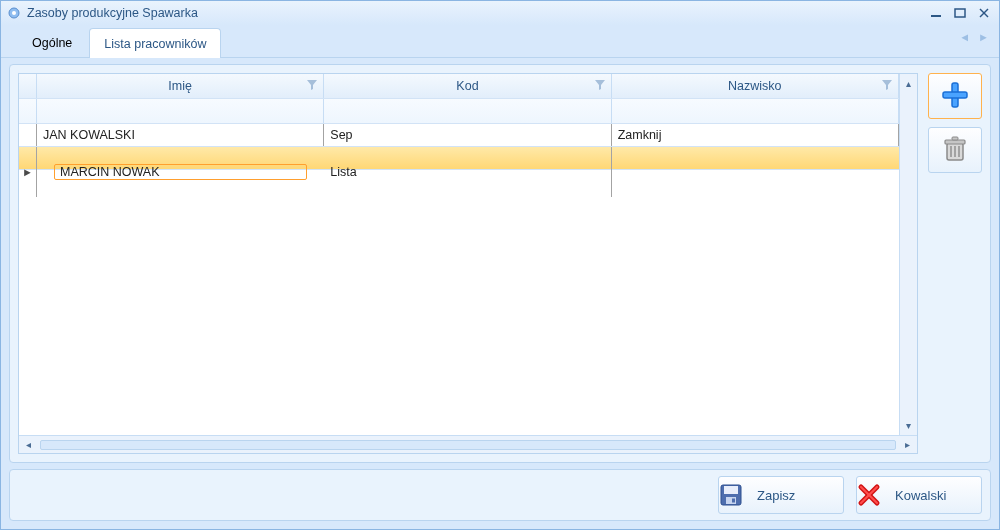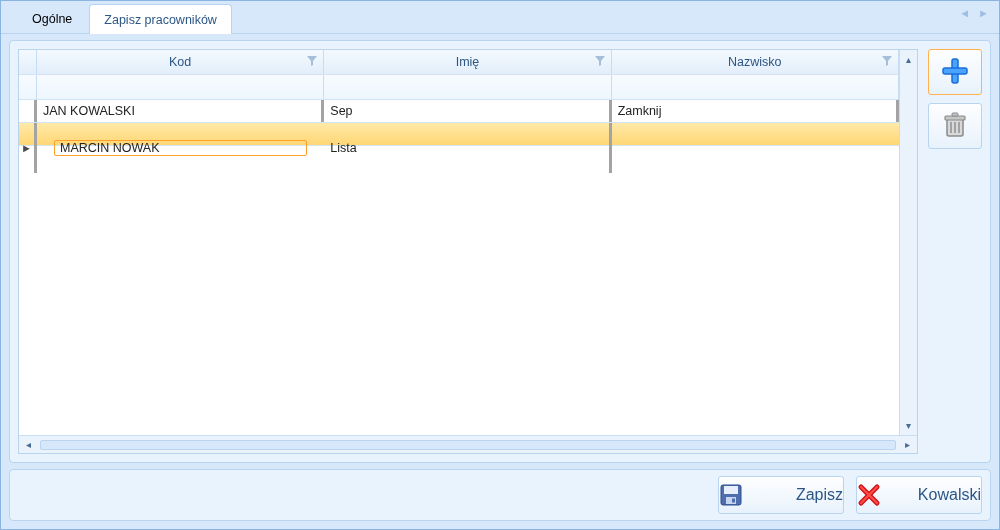--- a/index.html
+++ b/index.html
@@ -69,21 +69,21 @@
   border-right:1px solid #c7ddf4;display:flex;align-items:center;
   padding:0 6px;position:relative;color:#2c5785;font-size:12.5px;
 }
 .grid-head .cell{justify-content:center;}
 .grid-head .cell .funnel{
   position:absolute;right:6px;top:5px;opacity:0.55;cursor:pointer;
 }
 .grid-body{flex:1;overflow:hidden;}
 .grid-row{height:22px;}
 .grid-row .cell{
-  border-right:3px solid #a3a3a3;display:flex;align-items:center;padding:0 6px;
+  border-right:1px solid #a3a3a3;display:flex;align-items:center;padding:0 6px;
   font-size:12.5px;color:#222;
 }
 .grid-row.selected{
   background:linear-gradient(#ffe9a8,#ffd775);
 }
 .grid-row.selected .cell:first-child{color:#4a4a4a;}
 .grid-row.selected .cell.code{
   border:1px solid #ff9f2e;border-radius:2px;margin:17px;padding:0 5px;
 }
 .grid-row .cell:first-child{justify-content:center;color:#888;}
@@ -112,57 +112,82 @@
 }
 .sidebtn.highlight{border-color:#ffb24d;}
 
 .footer{
   height:50px;margin:0 8px 8px 8px;background:#e9f3fd;border:1px solid #b9d4ef;
   border-radius:4px;display:flex;align-items:center;justify-content:flex-end;
   padding:0 8px;gap:12px;
 }
 .footbtn{
   width:124px;height:36px;border:1px solid #b9d4ef;border-radius:3px;
-  background:linear-gradient(#fefeff,#e8f2fc);display:flex;align-items:center;justify-content:space-between;
-  gap:14px;cursor:pointer;color:#2c5785;font-size:16px;
+  background:linear-gradient(#fefeff,#e8f2fc);display:flex;align-items:center;justify-content:flex-start;
+  gap:14px;cursor:pointer;color:#2c5785;font-size:13px;
 }
 .footbtn .icon{display:flex;align-items:center;justify-content:center;}
 </style>
 </head>
 <body>
 
 <div class="window">
 
+  <div class="titlebar">
+    <span class="app-icon">
+      <svg width="14" height="14" viewBox="0 0 14 14">
+        <circle cx="7" cy="7" r="5" fill="#8fbdf0" stroke="#5a8fce" stroke-width="1"></circle>
+        <circle cx="7" cy="7" r="2" fill="#ffffff"></circle>
+      </svg>
+    </span>
+    <span class="title-text">Zasoby produkcyjne Spawarka</span>
+    <span class="win-btn">
+      <svg width="12" height="10">
+          <line x1="1" y1="8" x2="11" y2="8" stroke="#2c5785" stroke-width="2"></line>
+        </svg>
+    </span>
+    <span class="win-btn">
+      <svg width="12" height="10">
+          <rect x="1" y="1" width="10" height="8" fill="none" stroke="#2c5785" stroke-width="1.5"></rect>
+        </svg>
+    </span>
+    <span class="win-btn">
+      <svg width="12" height="10">
+          <line x1="2" y1="1" x2="10" y2="9" stroke="#2c5785" stroke-width="1.5"></line>
+          <line x1="10" y1="1" x2="2" y2="9" stroke="#2c5785" stroke-width="1.5"></line>
+        </svg>
+    </span>
+  </div>
 
   <div class="tabbar">
     <div class="tab"><span>Ogólne</span></div>
-    <div class="tab active"><span>Zapisz pracowników</span></div>
+    <div class="tab active"><span>Lista pracowników</span></div>
     <div class="navarrows">
       <span>◄</span>
       <span>►</span>
     </div>
   </div>
 
   <div class="content">
     <div class="grid-wrap">
       <div class="grid-scroll-area">
         <div class="grid-inner">
 
           <div class="grid-head">
             <div class="cell"></div>
             <div class="cell">
-              <span>Kod</span>
+              <span>Imię</span>
               <span class="funnel">
                 <svg width="10" height="10" viewBox="0 0 10 10">
                     <path d="M0 0 L10 0 L6 5 L6 9 L4 10 L4 5 Z" fill="#6c93bf"></path>
                   </svg>
               </span>
             </div>
             <div class="cell">
-              <span>Imię</span>
+              <span>Kod</span>
               <span class="funnel">
                 <svg width="10" height="10" viewBox="0 0 10 10">
                     <path d="M0 0 L10 0 L6 5 L6 9 L4 10 L4 5 Z" fill="#6c93bf"></path>
                   </svg>
               </span>
             </div>
             <div class="cell">
               <span>Nazwisko</span>
               <span class="funnel">
                 <svg width="10" height="10" viewBox="0 0 10 10">

